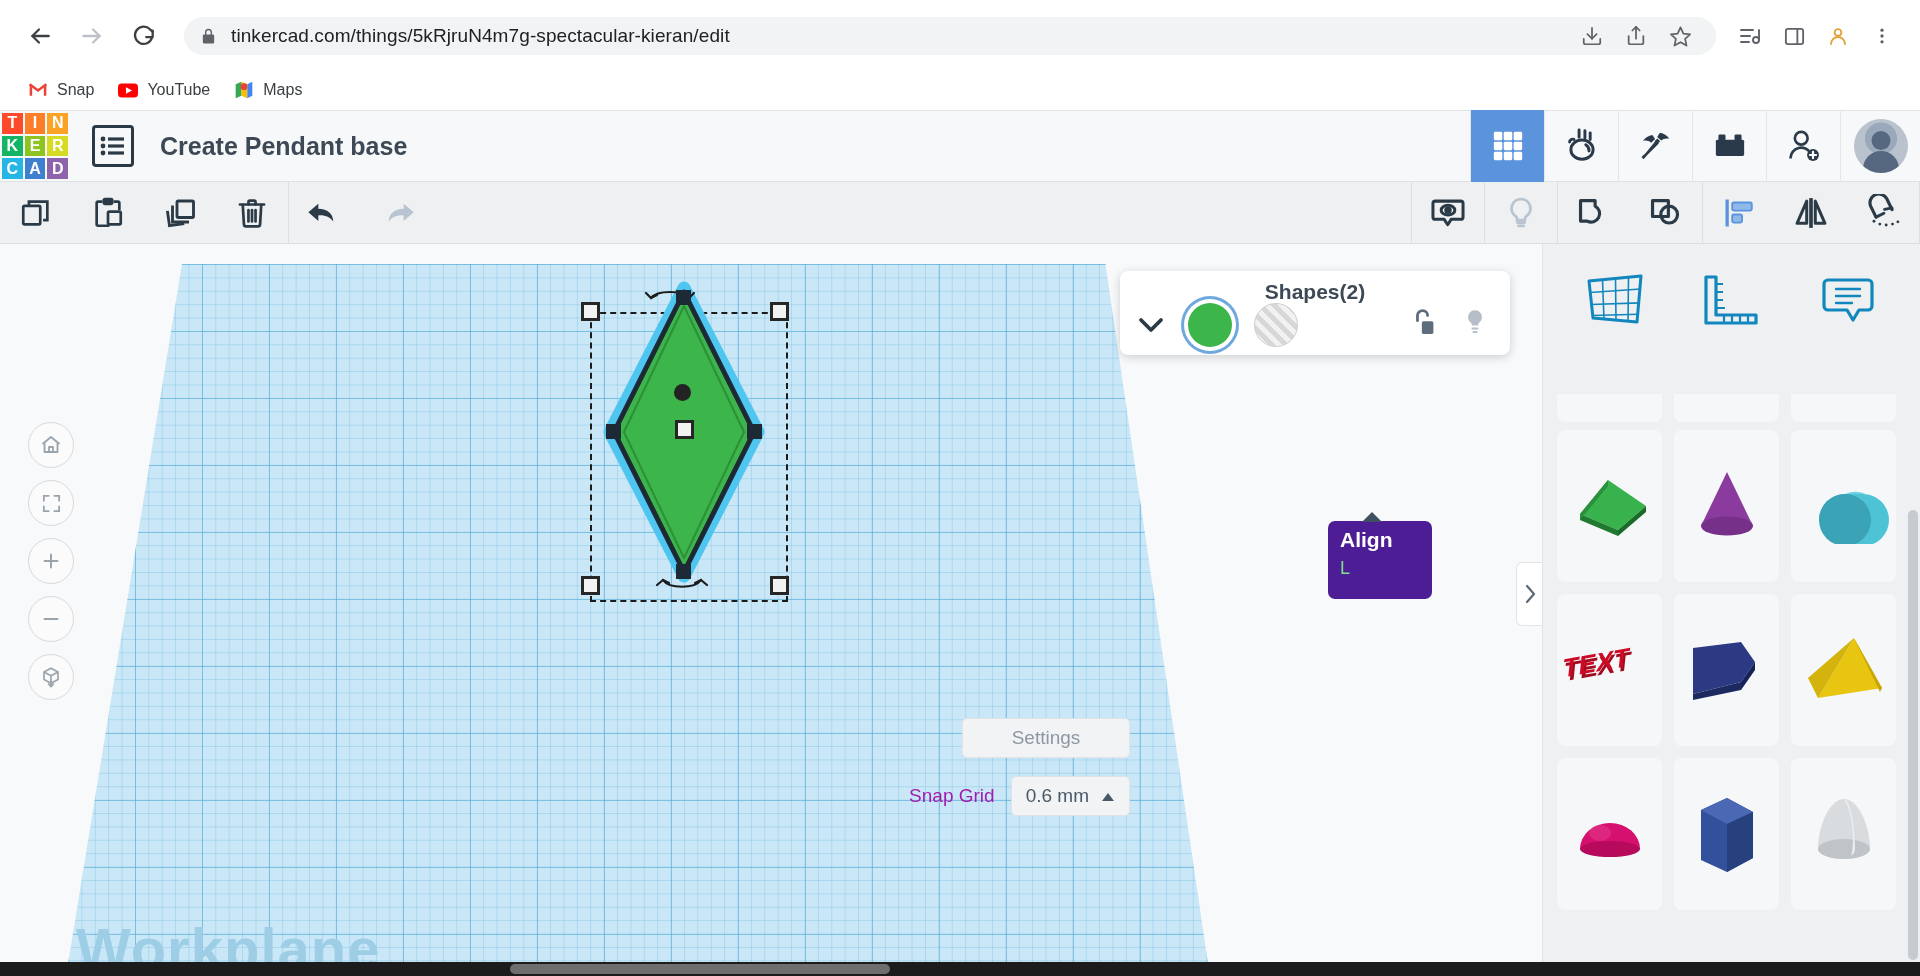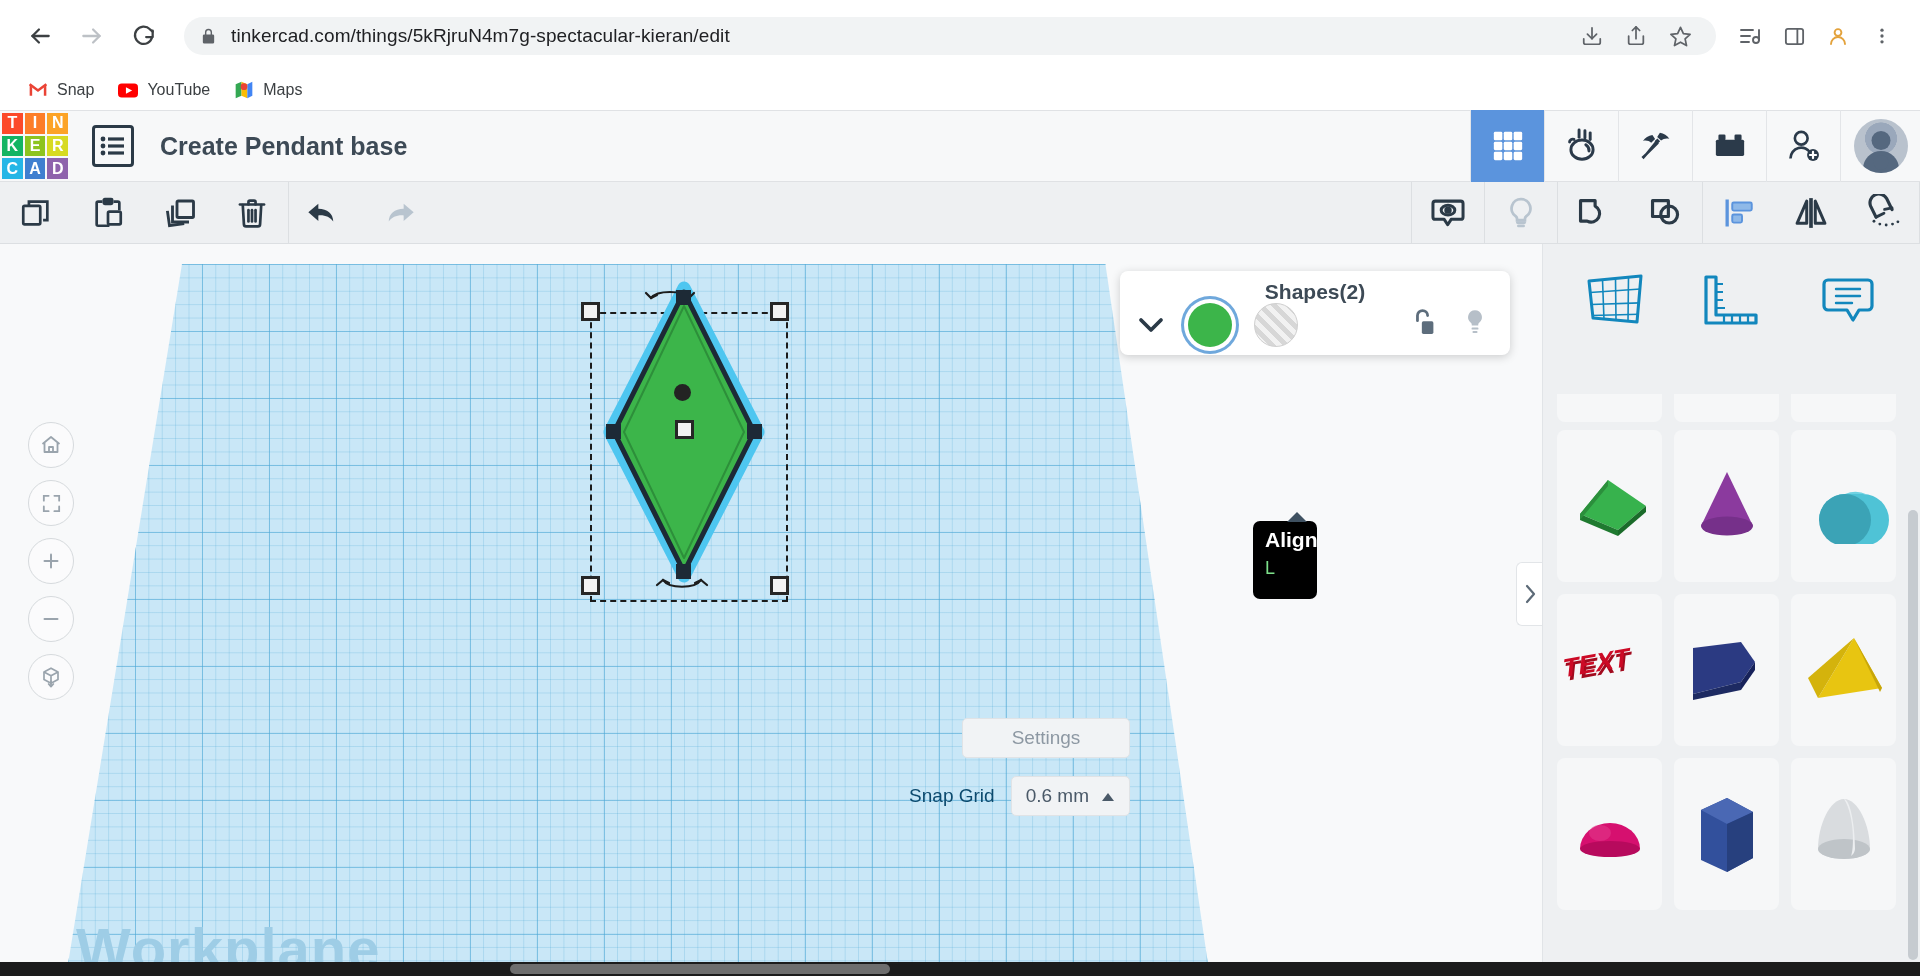--- a/index.html
+++ b/index.html
@@ -179,42 +179,42 @@
   .swatch { width: 44px; height: 44px; border-radius: 50%; flex: none; }
   .swatch.solid { background: #3cb54a; box-shadow: 0 0 0 4px #fff, 0 0 0 7px #6fa8dc; }
   .swatch.hole {
     background: repeating-linear-gradient(45deg, #d7d7d7 0 5px, #f2f2f2 5px 10px);
     border: 1px solid #cfcfcf;
   }
   .sp-right { margin-left: auto; display: flex; align-items: center; gap: 26px; padding-right: 6px; }
 
   
   .tooltip {
-    position: absolute; left: 1253px; top: 277px; width: 64px; height: 78px;
-    background: #000000; border-radius: 7px; color: #fff; z-index: 20;
+    position: absolute; left: 1328px; top: 277px; width: 104px; height: 78px;
+    background: #4c1d95; border-radius: 7px; color: #fff; z-index: 20;
     padding: 7px 0 0 12px;
   }
   .tooltip::before {
     content: ""; position: absolute; top: -9px; left: 34px;
     border-left: 10px solid transparent; border-right: 10px solid transparent;
     border-bottom: 10px solid #3f5161;
   }
   .tt-title { font-size: 21px; font-weight: bold; }
   .tt-key { font-size: 18px; color: #7de08a; margin-top: 6px; }
 
   
   .settings-btn {
     position: absolute; right: 412px; bottom: 218px; width: 168px; height: 40px;
     border: 1px solid #e0e3e6; border-radius: 5px; background: #f1f3f5;
     color: #8d98a3; font-size: 19px; display: flex; align-items: center; justify-content: center;
   }
   .snapgrid-row {
     position: absolute; right: 412px; bottom: 160px; display: flex; align-items: center; gap: 16px;
   }
-  .snap-label { font-size: 19px; color: #0c4a6e; }
+  .snap-label { font-size: 19px; color: #a21caf; }
   .snap-select {
     min-width: 118px; height: 40px; border: 1px solid #e0e3e6; border-radius: 5px;
     background: #f1f3f5; color: #4a5968; font-size: 19px;
     display: flex; align-items: center; justify-content: center; gap: 12px; padding: 0 14px;
   }
 
   
   .collapse-tab {
     position: absolute; right: 378px; top: 318px; width: 26px; height: 64px;
     background: #fff; border: 1px solid #e2e5e8; border-right: none;

